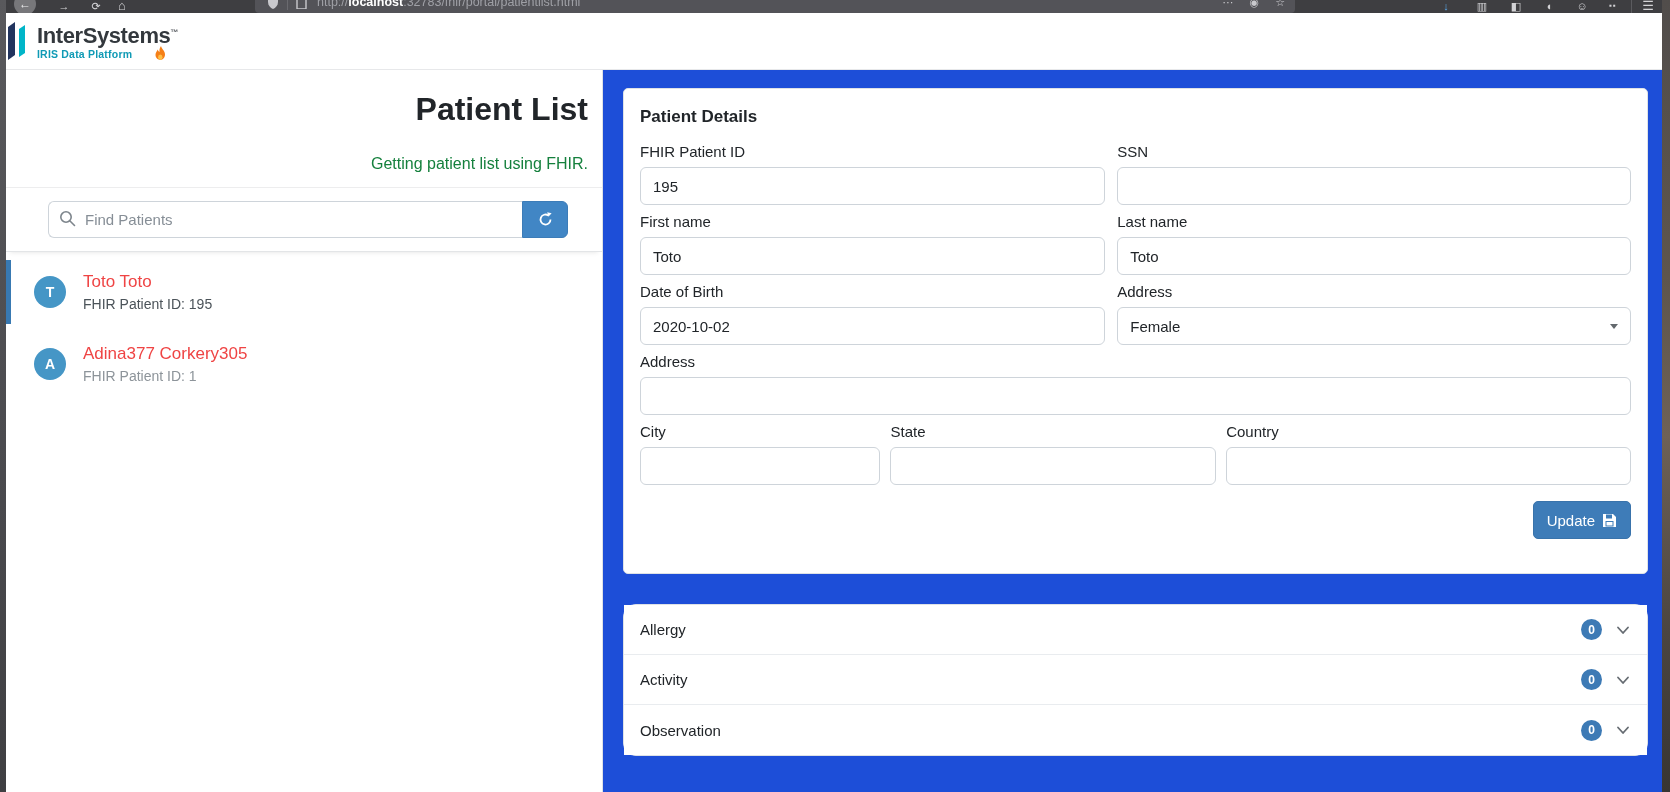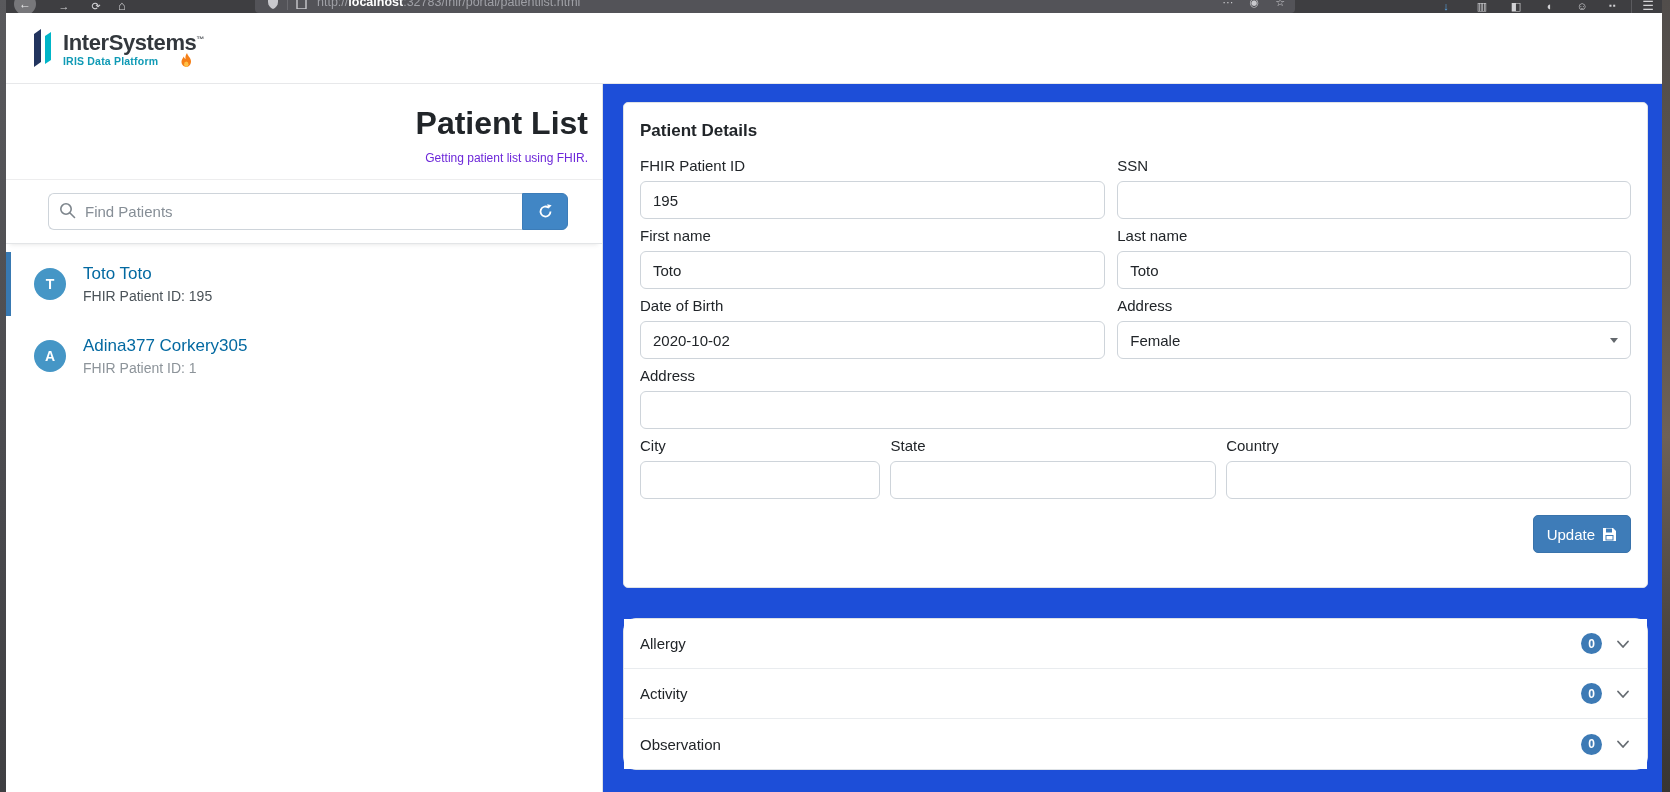--- a/index.html
+++ b/index.html
@@ -21,53 +21,53 @@
   .urlbar { position:absolute; left:249px; top:-8px; width:1040px; height:21px; background:#535358; border-radius:4px; }
   .urlbar .shield { position:absolute; left:12px; top:4px; }
   .urlbar .sep { position:absolute; left:32px; top:3px; width:1px; height:15px; background:#6a6a6f; }
   .urlbar .page-ic { position:absolute; left:41px; top:4px; }
   .url-text { position:absolute; left:62px; top:0; line-height:21px; font-size:12.5px; color:#9fa0a6; white-space:nowrap; }
   .url-text .host { color:#ffffff; font-weight:bold; }
   .urlbar .in-right { position:absolute; right:10px; top:0; line-height:21px; color:#c9c9cd; font-size:11px; display:flex; gap:16px; }
   .tsep { position:absolute; left:1625px; top:0px; width:1px; height:13px; background:#5b5b5f; }
 
   
-  .site-header { height:71px; background:#fff; border-bottom:1px solid #e7e8ea; display:flex; align-items:center; padding-left:26px; }
+  .site-header { height:57px; background:#fff; border-bottom:1px solid #e7e8ea; display:flex; align-items:center; }
   .brand { display:flex; align-items:center; position:relative; }
   .brand-mark { margin-right:7px; }
   .brand-name { font-size:22px; font-weight:bold; color:#33383d; letter-spacing:-0.4px; line-height:22px; }
   .brand-name sup { font-size:8px; color:#55595e; }
   .brand-sub { font-size:10.5px; font-weight:bold; color:#0f9ab5; letter-spacing:0.2px; margin-top:1px; }
   .flame { position:absolute; left:147px; top:24px; }
 
   
   .content { display:flex; height:722px; background:#fff; }
 
   
   .left-panel { width:597px; min-width:597px; border-right:1px solid #dee2e6; background:#fff; }
   .pl-head { padding:16px 14px 14px 13px;text-align:right; }
   .pl-title { font-size:32px; line-height:38px; font-weight:bold; color:#212529; margin-top:4px; }
-  .pl-sub { font-size:12px; color:#6d28d9; margin-top:9px; }
+  .pl-sub { font-size:16px; color:#15803d; margin-top:27px; }
   .search-section { border-top:1px solid #ededee; border-bottom:1px solid #e3e5e7; padding:13px 34px 13px 42px;
                     box-shadow:0 4px 5px -4px rgba(0,0,0,0.12); }
   .search-group { display:flex; height:37px; }
   .search-box { position:relative; flex:1; }
   .search-box input { width:100%; height:37px; border:1px solid #ced4da; border-right:none; border-radius:6px 0 0 6px;
                       padding:0 12px 0 36px; font-size:15px; color:#495057; outline:none;
                       font-family:"Liberation Sans","DejaVu Sans",sans-serif; }
   .search-box input::placeholder { color:#868e96; }
   .mag { position:absolute; left:11px; top:9px; }
   .refresh-btn { width:46px; background:#4186c5; border:1px solid #3c7cb8; border-radius:0 6px 6px 0;
                  display:flex; align-items:center; justify-content:center; cursor:pointer; }
   .patient-list { padding-top:8px; }
   .p-item { display:flex; align-items:center; padding:12px 12px 12px 28px; margin-bottom:8px; cursor:pointer; }
   .p-item.selected { border-left:5px solid #3879b2; padding-left:23px; }
   .avatar { width:32px; height:32px; border-radius:50%; background:#4596c6; color:#fff; font-size:14px; font-weight:bold;
             display:flex; align-items:center; justify-content:center; margin-right:17px; flex:none; }
-  .p-name { font-size:17px; color:#0369a1; margin-bottom:4px; }
+  .p-name { font-size:17px; color:#ef4444; margin-bottom:4px; }
   .p-meta { font-size:14px; color:#4b5359; }
   .p-item:not(.selected) .p-meta { color:#8d949a; }
 
   
   .right-panel { flex:1; background:#1d4ed8; padding:18px 14px 0 20px; overflow:hidden; }
   .card { background:#fff; border:1px solid #dee2e6; border-radius:5px; }
   .details-card { padding:16px 16px 34px; }
   .card-title { font-size:17px; font-weight:bold; color:#212529; margin:2px 0 16px; }
   .form-row { display:grid; grid-template-columns:470fr 519fr; column-gap:12px; margin-bottom:8px; }
   .form-row.single { grid-template-columns:1fr; }

